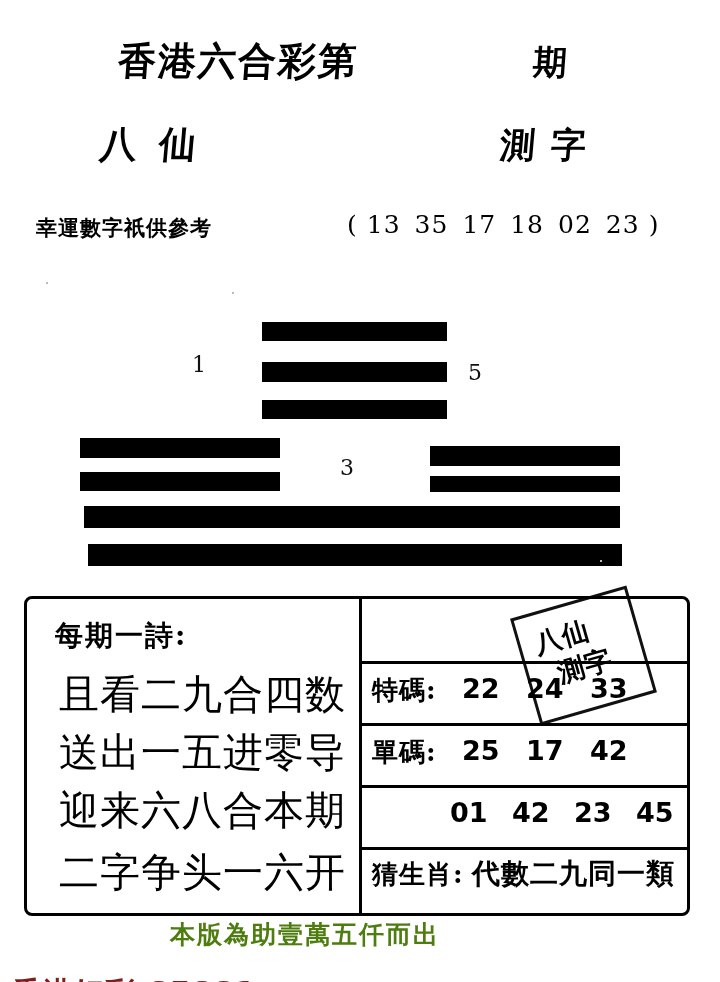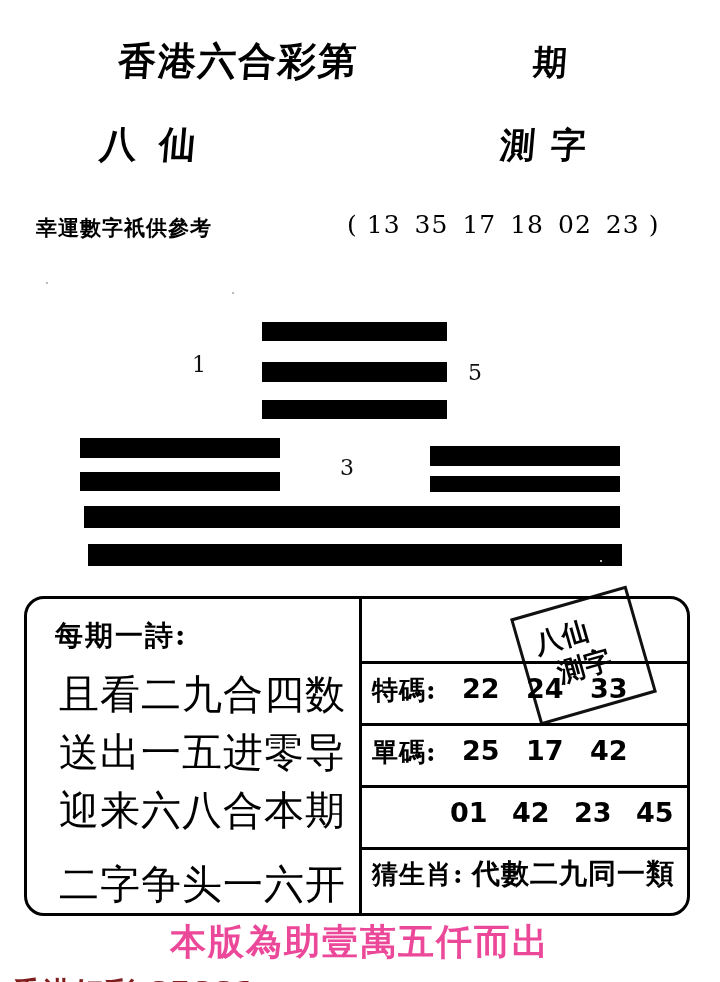--- a/index.html
+++ b/index.html
@@ -71,41 +71,41 @@
     font-size:27px;font-weight:bold;line-height:1.25;
     padding:12px 0 0 14px;box-sizing:border-box;
     letter-spacing:1px;
   }
   .stamp-txt i{font-style:normal;display:block;}
   .stamp-txt i:nth-child(2){margin-left:14px;}
 
   
   .panel{
     position:absolute;left:24px;top:596px;width:666px;height:320px;
-    border:3px solid #000;border-radius:20px;
+    border:3px solid #000;border-radius:8px;
     box-sizing:border-box;
     overflow:hidden;
   }
   .panel-left{
     position:absolute;left:0;top:0;width:332px;height:100%;
   }
   .poem-head{
     position:absolute;left:28px;top:18px;
     font-family:"DejaVu Serif","Liberation Serif",serif;
     font-size:28px;font-weight:bold;letter-spacing:2px;
   }
   .poem-line{
     position:absolute;left:32px;
     font-family:"DejaVu Serif","Liberation Serif",serif;
     font-size:40px;letter-spacing:1px;white-space:nowrap;
   }
   .poem-line.l1{top:68px;}
   .poem-line.l2{top:126px;}
   .poem-line.l3{top:184px;}
-  .poem-line.l4{top:258px;}
+  .poem-line.l4{top:246px;}
 
   .vdiv{
     position:absolute;left:332px;top:0;width:3px;height:100%;background:#000;
   }
   .panel-right{
     position:absolute;left:335px;top:0;right:0;height:100%;
   }
   .tbl-title{
     position:absolute;left:18px;top:16px;
     font-family:"DejaVu Serif","Liberation Serif",serif;
@@ -140,22 +140,22 @@
   .r4 .row-val{
     position:absolute;left:110px;top:256px;
     font-family:"DejaVu Serif","Liberation Serif",serif;
     font-size:28px;font-weight:bold;letter-spacing:1px;white-space:nowrap;
   }
 
   
   .footer-note{
     position:absolute;left:170px;top:918px;
     font-family:Liberation Serif, serif;
-    font-size:36px;font-weight:bold;letter-spacing:2px;
-    color:#ec4899;
+    font-size:25px;font-weight:bold;letter-spacing:2px;
+    color:#4d7c0f;
   }
   .brand{
     position:absolute;left:12px;top:928px;
     font-family:"DejaVu Serif","Liberation Serif",serif;
     font-size:30px;font-weight:bold;color:#7f1d1d;
     letter-spacing:1px;white-space:nowrap;margin-top:45px;
   }
   .brand .dom{
     font-family:"DejaVu Sans","Liberation Sans",sans-serif;
     font-size:31px;margin-left:12px;letter-spacing:0px;

